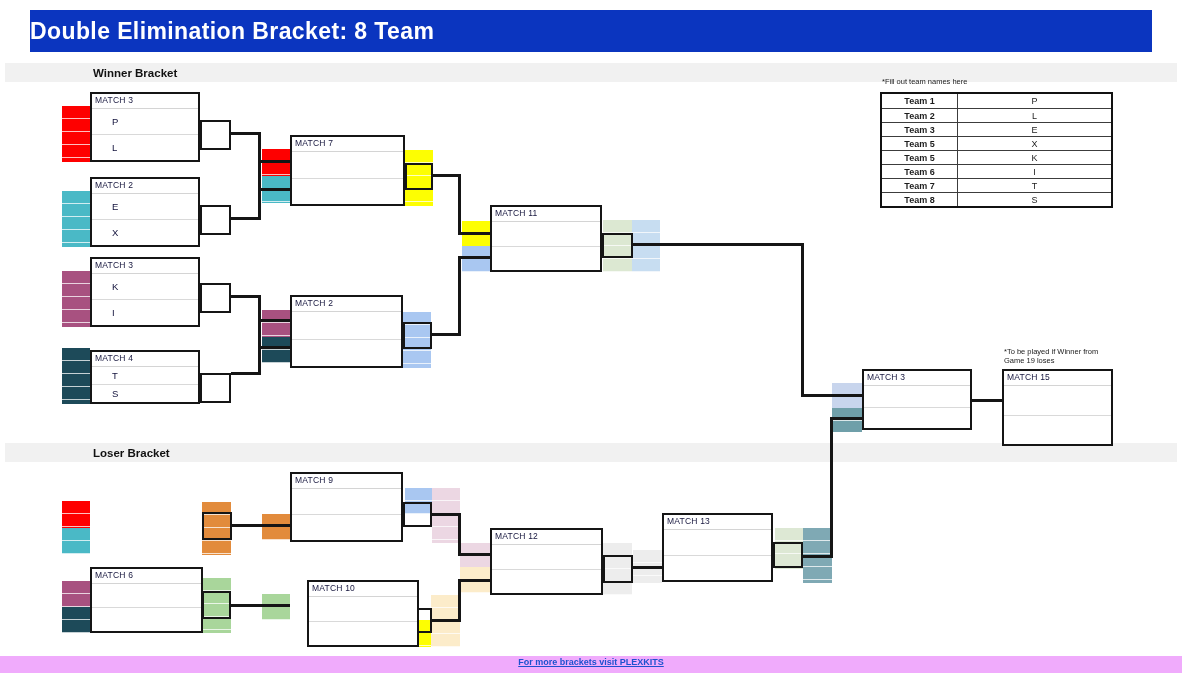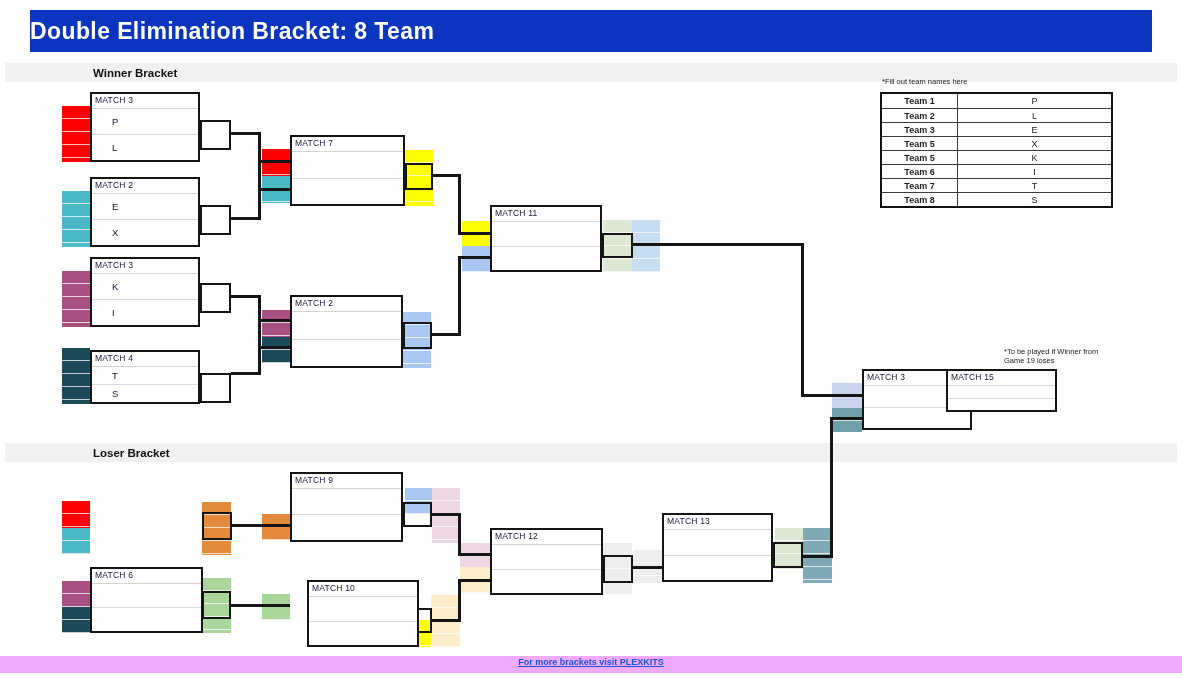--- a/index.html
+++ b/index.html
@@ -226,21 +226,21 @@
   <div class="match" style="left:490px;top:205px;width:112px;height:67px">
     <div class="mh">MATCH 11</div>
     <div class="mrow"></div>
     <div class="mrow"></div>
   </div>
   <div class="match" style="left:862px;top:369px;width:110px;height:61px">
     <div class="mh">MATCH 3</div>
     <div class="mrow"></div>
     <div class="mrow"></div>
   </div>
-  <div class="match" style="left:946px;top:369px;width:111px;height:43px">
+  <div class="match" style="left:1002px;top:369px;width:111px;height:77px">
     <div class="mh">MATCH 15</div>
     <div class="mrow"></div>
     <div class="mrow"></div>
   </div>
 
   <div class="match" style="left:90px;top:567px;width:113px;height:66px">
     <div class="mh">MATCH 6</div>
     <div class="mrow"></div>
     <div class="mrow"></div>
   </div>

